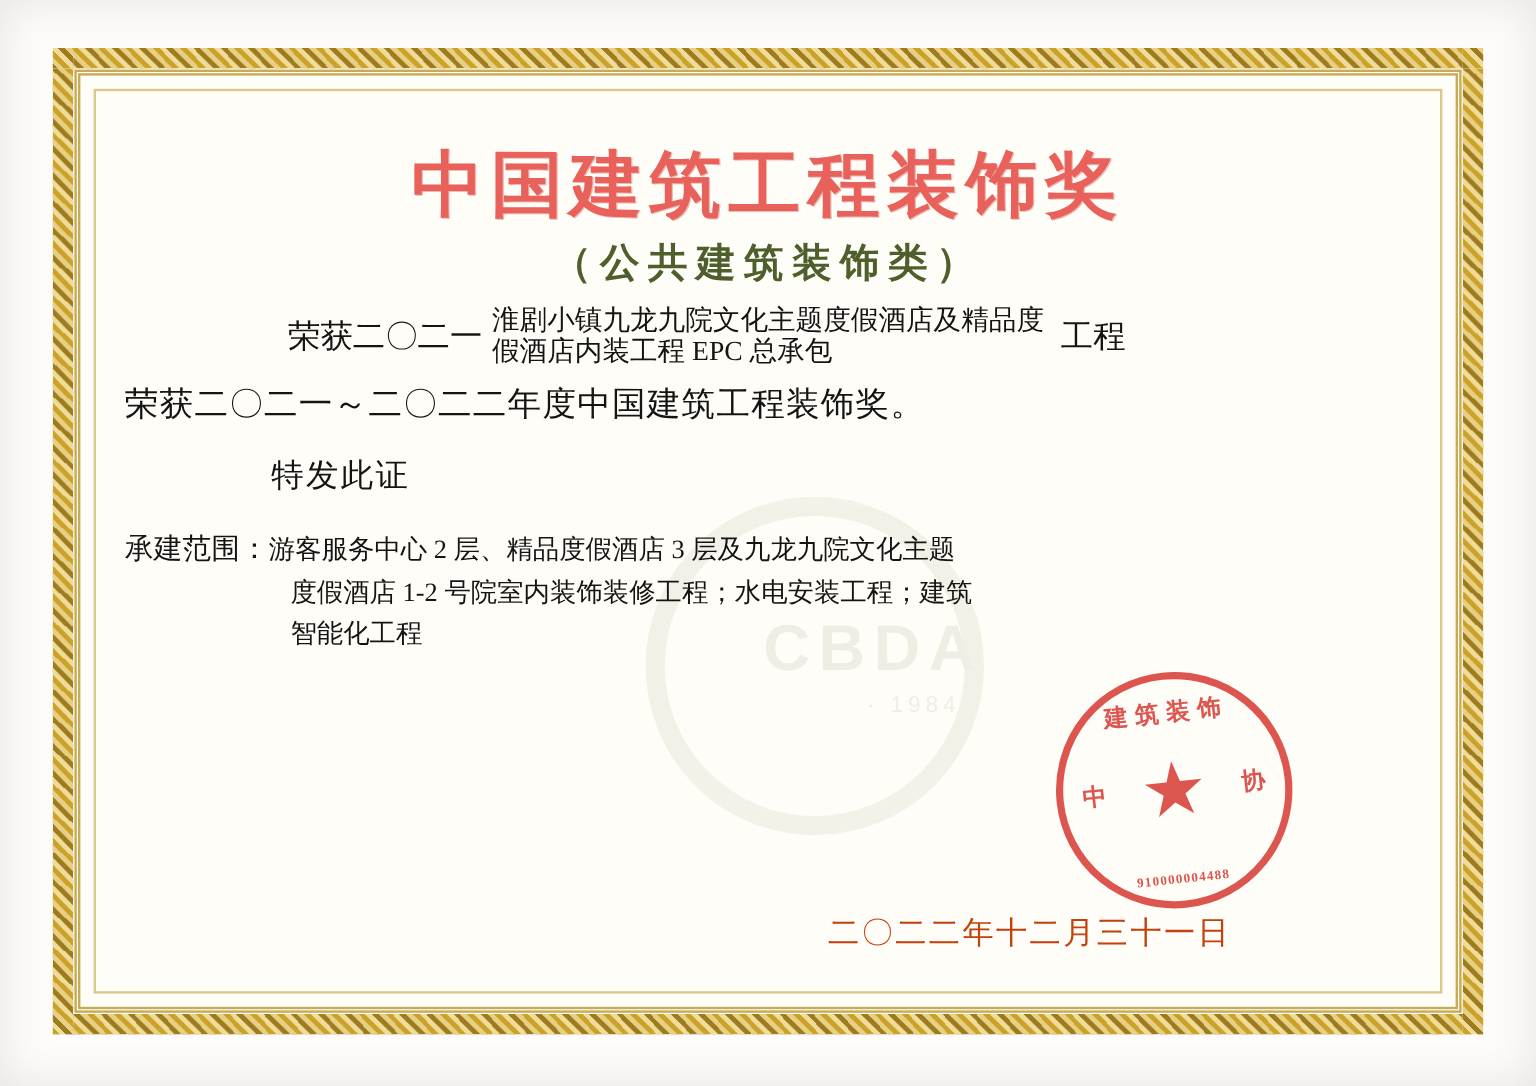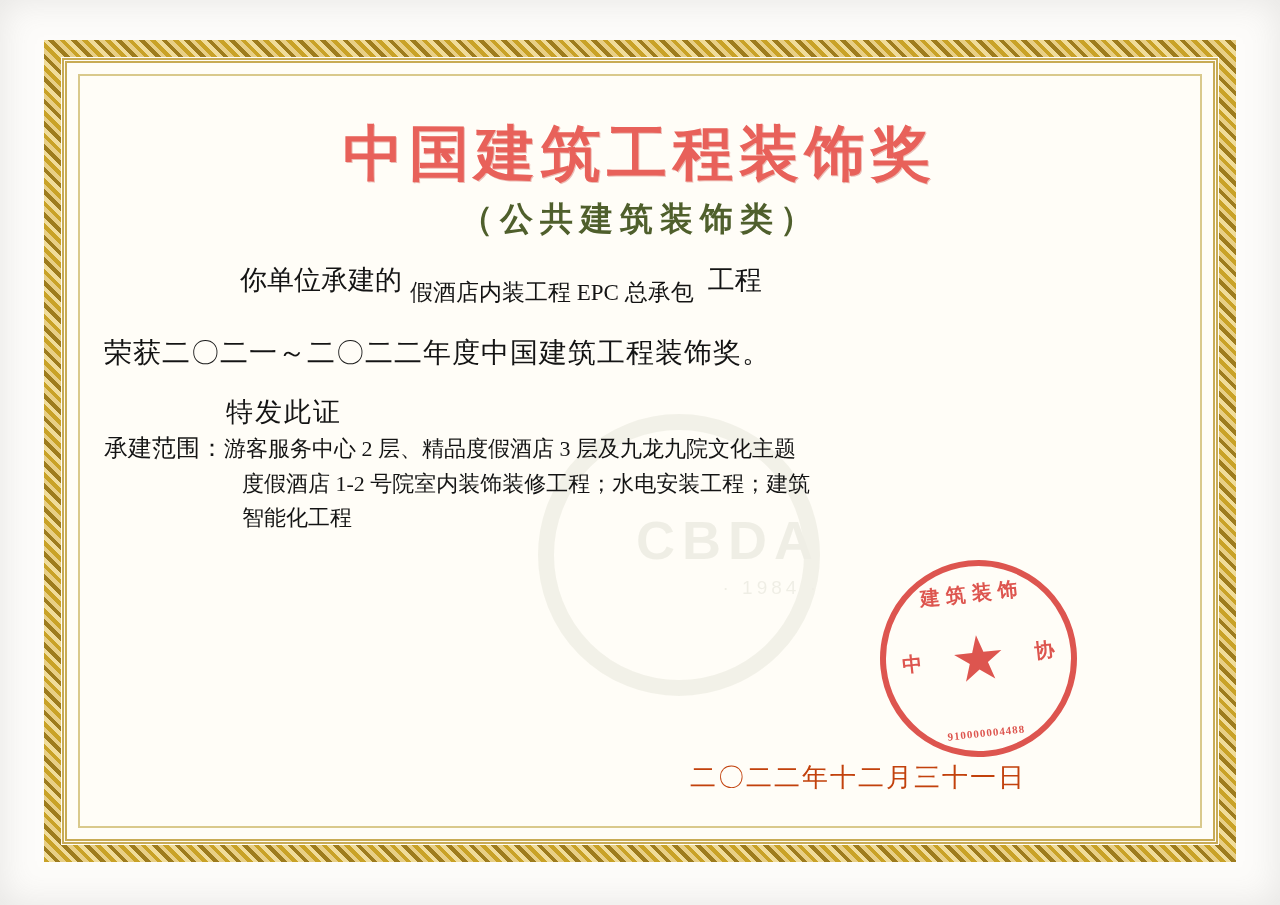--- a/index.html
+++ b/index.html
@@ -181,34 +181,35 @@
     color: #141414;
   }
   #body-trail {
     white-space: nowrap;
     margin-left: 6px;
   }
 
   #award-line {
     font-size: 28px;
     color: #141414;
-    margin-top: 28px;
+    margin-top: 12px;
     margin-left: 8px;
     letter-spacing: 1px;
   }
 
   #issue-note {
     font-size: 27px;
     color: #141414;
     margin-top: 22px;
     margin-left: 130px;
     letter-spacing: 2px;
   }
 
   #scope-block {
+    margin-top: 26px;
     margin-left: 8px;
     font-size: 22px;
     color: #141414;
     line-height: 1.55;
   }
   #scope-label {
     font-size: 24px;
   }
   .scope-line-indent {
     margin-left: 138px;
@@ -287,23 +288,23 @@
 
   <div id="content">
 
     <div id="award-title">中国建筑工程装饰奖</div>
 
 
     <div id="certificate-category">（公共建筑装饰类）</div>
 
 
     <div class="body-row">
-      <span id="body-lead">你单位承建的</span>
+      <span id="body-lead">荣获二〇二一</span>
       <span id="project-name">
-        <br>
+        <span>淮剧小镇九龙九院文化主题度假酒店及精品度</span><br>
         <span>假酒店内装工程 EPC 总承包</span>
       </span>
       <span id="body-trail">工程</span>
     </div>
 
     <div id="award-line">荣获二〇二一～二〇二二年度中国建筑工程装饰奖。</div>
 
     <div id="issue-note">特发此证</div>
 
     <div id="scope-block">

